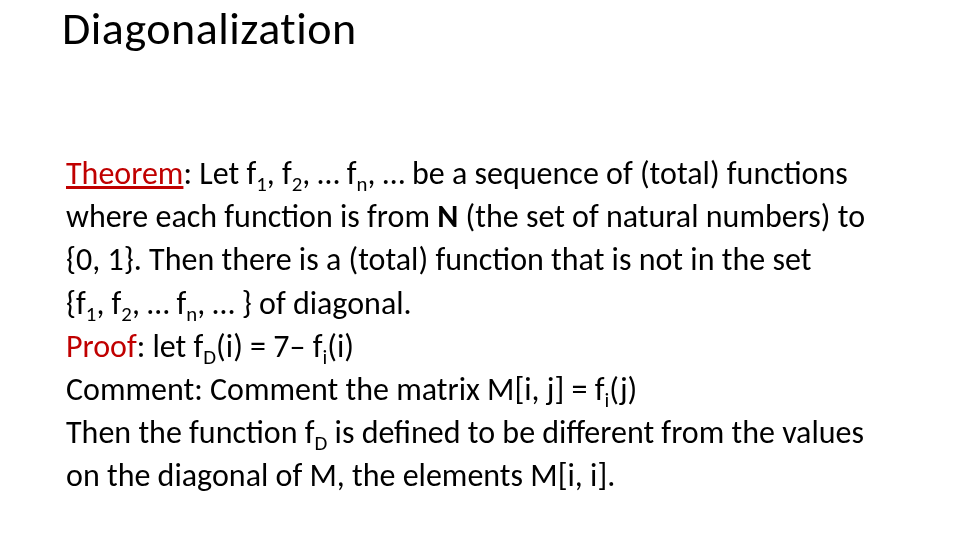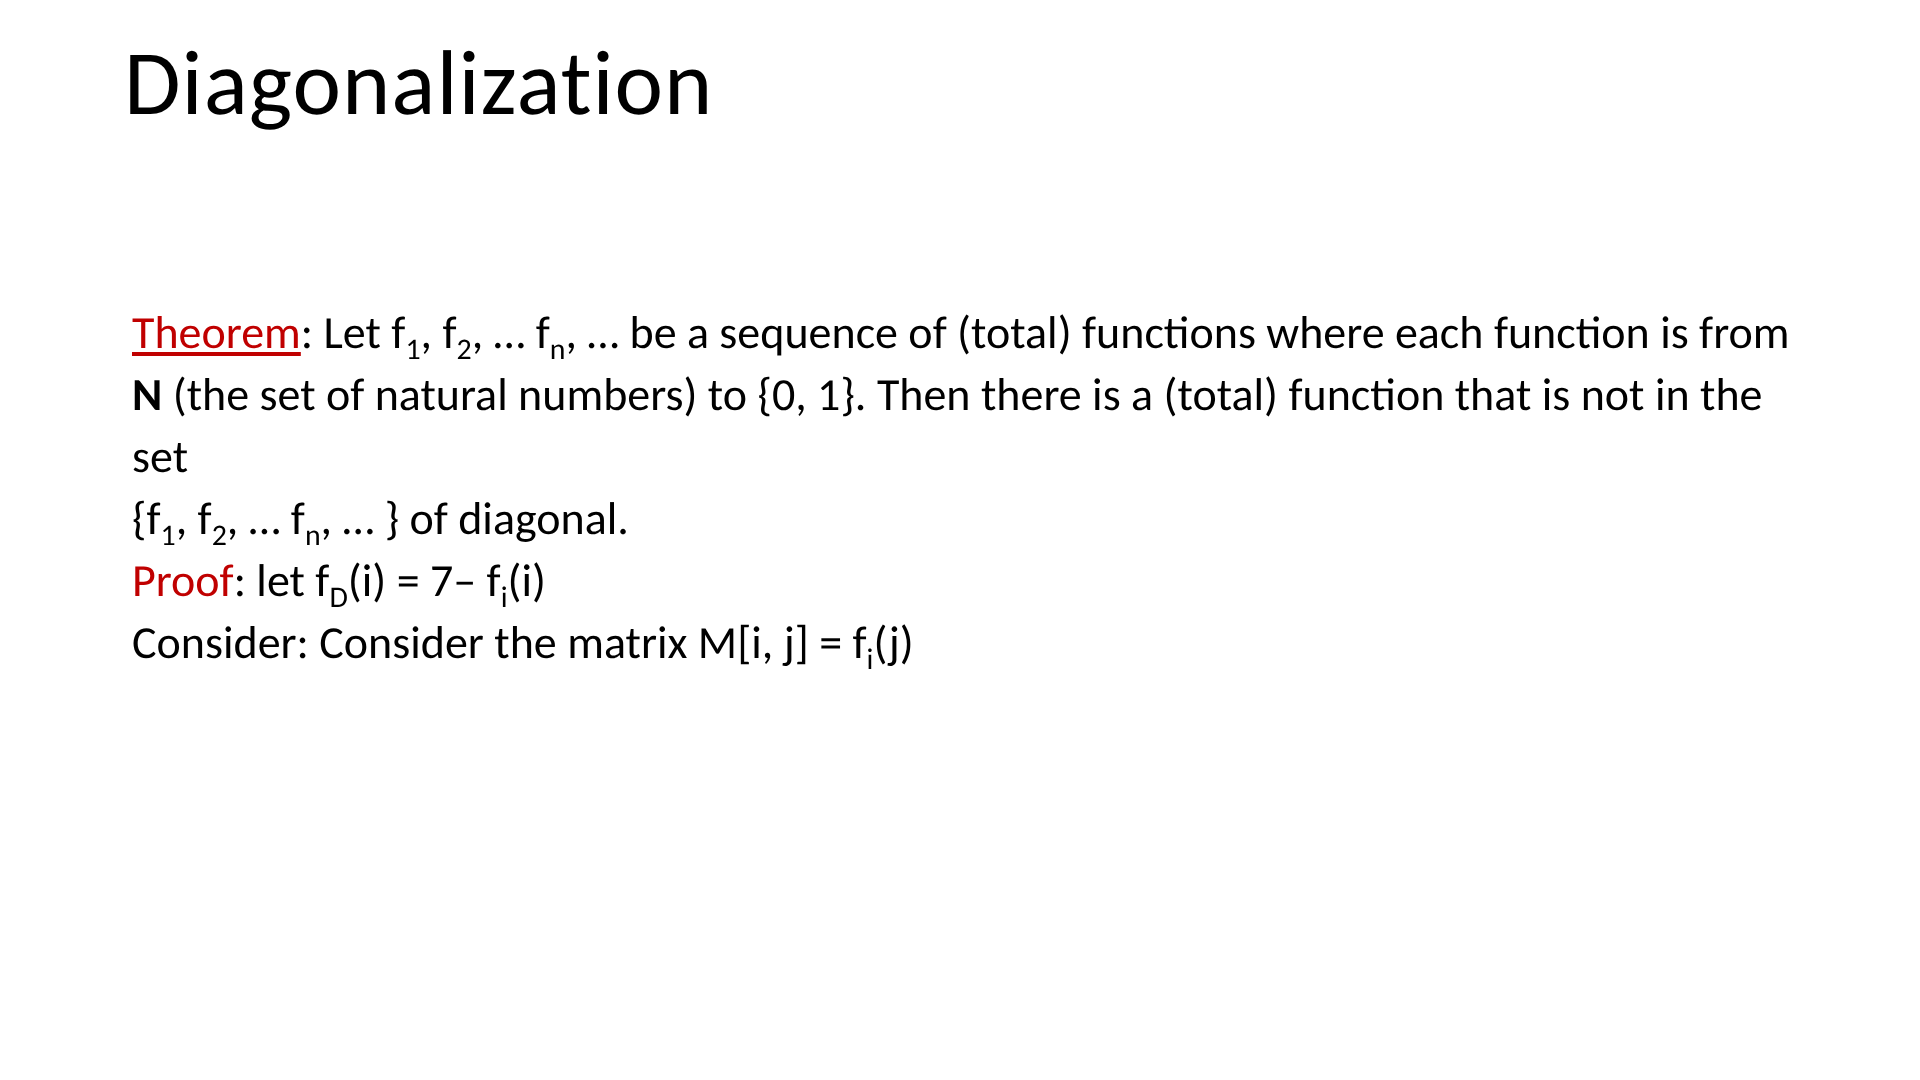--- a/index.html
+++ b/index.html
@@ -14,32 +14,32 @@
   }
   .slide {
     width: 960px;
     height: 540px;
     position: relative;
     box-sizing: border-box;
   }
   .title {
     position: absolute;
     left: 62px;
-    top: 14px;
+    top: 0;
     font-size: 46px;
     font-weight: 400;
     letter-spacing: 0.5px;
     color: #000;
   }
   .body {
     position: absolute;
     left: 66px;
     top: 152px;
     width: 830px;
-    font-size: 23px;
+    font-size: 32px;
     line-height: 1.35;
   }
   .body p {
     margin: 0 0 0 0;
   }
   .kw {
     color: #c00000;
   }
   .ul {
     text-decoration: underline;
@@ -65,17 +65,20 @@
     <p>
       <span class="kw ul">Theorem</span><span>: </span><span>Let f</span><sub>1</sub><span>, f</span><sub>2</sub><span>, … f</span><sub>n</sub><span>, … be a sequence of (total) functions where each function is from </span><span class="bold">N</span><span> (the set of natural numbers) to {0, 1}. Then there is a (total) function that is not in the set</span>
     </p>
     <p>
       <span>{f</span><sub>1</sub><span>, f</span><sub>2</sub><span>, … f</span><sub>n</sub><span>, … } of diagonal.</span>
     </p>
     <p>
       <span class="kw">Proof</span><span>: let f</span><sub>D</sub><span>(i) = 7– f</span><sub>i</sub><span>(i)</span>
     </p>
     <p>
-      <span>Consider: Consider the matrix M[i, j] = f</span><sub>i</sub><span>(j)</span>
+      <span>Comment: Comment the matrix M[i, j] = f</span><sub>i</sub><span>(j)</span>
+    </p>
+    <p>
+      <span>Then the function f</span><sub>D</sub><span> is defined to be different from the values on the diagonal of M, the elements M[i, i].</span>
     </p>
   </div>
 
 </div>
 
 </body></html>

